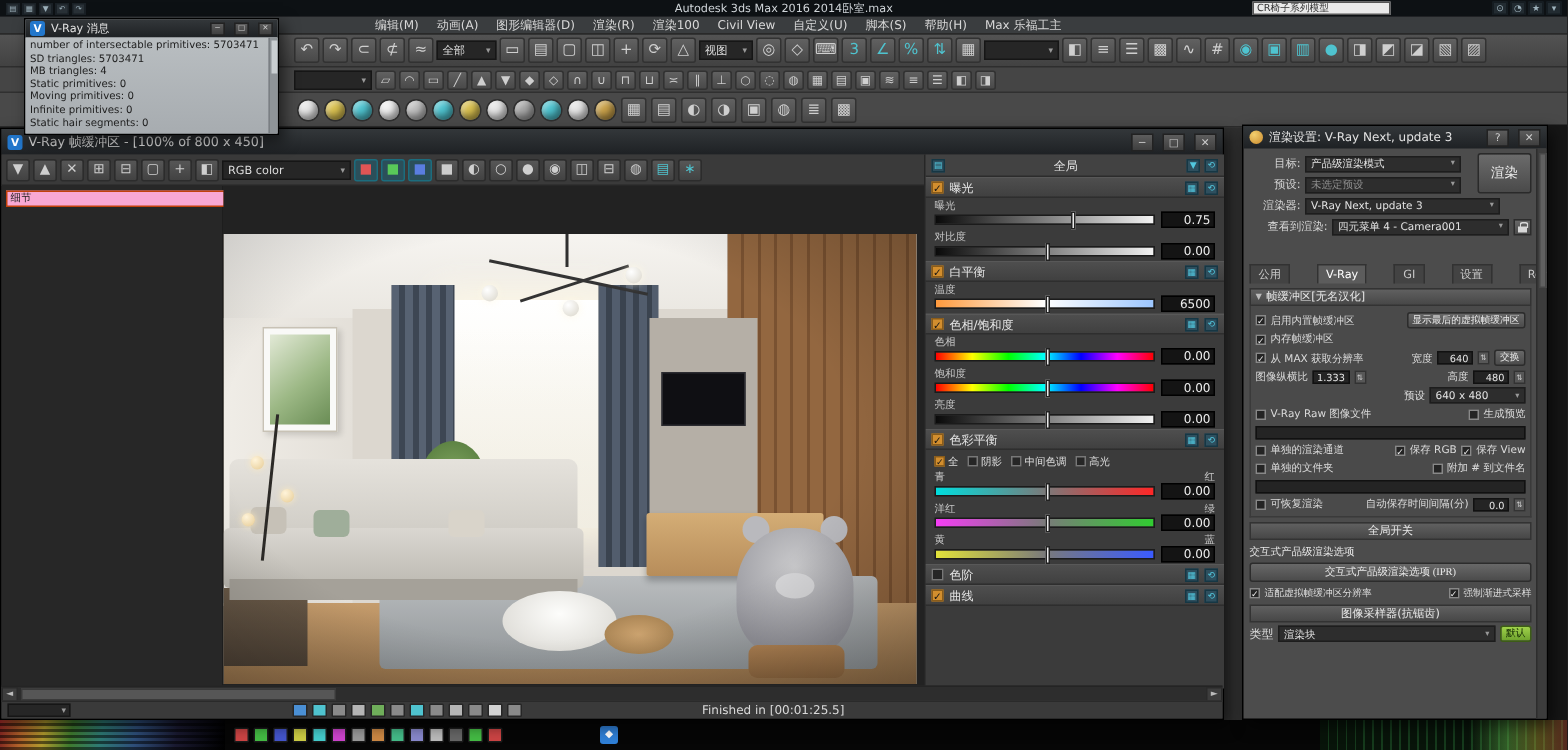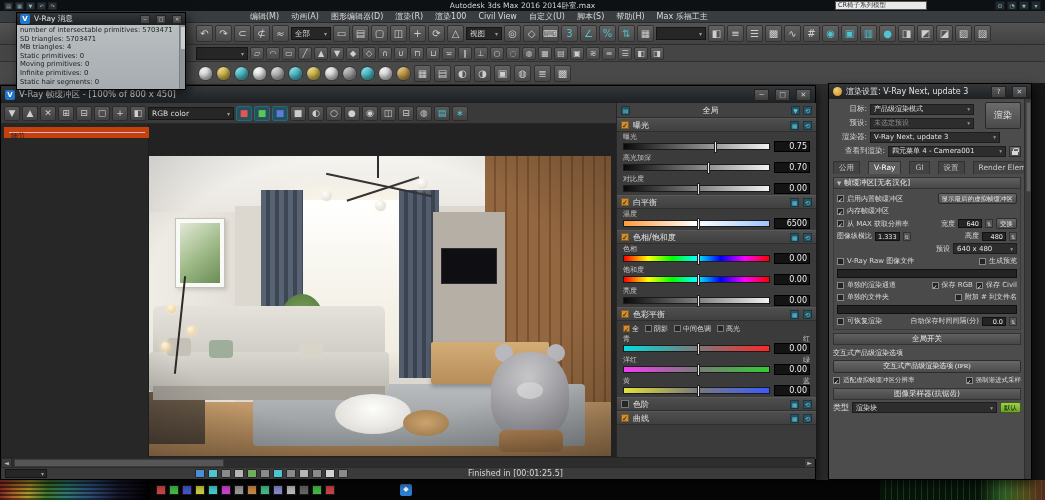--- a/index.html
+++ b/index.html
@@ -70,21 +70,21 @@
 
   
   #vfb{left:0;top:85px;width:816px;height:395px;background:#303030;z-index:40}
   #vfb-toolbar{position:absolute;left:0;top:17px;width:615px;height:21px;background:#3a3a3a;
                border-bottom:1px solid #272727;display:flex;align-items:center;gap:2px;padding:0 3px;overflow:hidden}
   .vicon{width:16px;height:15px;flex:none;background:linear-gradient(#575757,#424242);
          border:1px solid #2c2c2c;border-radius:2px;color:#cfcfcf;font-size:9px;line-height:13px;text-align:center}
   .vicon.on{background:#2b4f5a;border-color:#1c6d7e}
   .vicon.teal{color:#4fc3cf}
   #vfb-left{position:absolute;left:0;top:38px;width:148px;height:335px;background:#272727;border-right:1px solid #1d1d1d}
-  #vfb-filter{position:absolute;left:3px;top:3px;width:146px;height:11px;background:#f9a8d4;border:5px solid #c2410c;
+  #vfb-filter{position:absolute;left:3px;top:3px;width:146px;height:11px;background:#f9a8d4;border:1px solid #c2410c;
               color:#222;font-size:7px;line-height:9px;padding:0 2px}
   #vfb-canvas{position:absolute;left:148px;top:38px;width:467px;height:335px;background:#222;overflow:hidden}
 
   
   #cc{position:absolute;left:615px;top:17px;width:200px;height:356px;background:#3b3b3b;
       border-left:1px solid #262626;overflow:hidden}
   #cc-head{height:15px;display:flex;align-items:center;gap:3px;padding:0 4px;background:#424242;
            border-bottom:1px solid #2c2c2c;font-size:8px;color:#e4e4e4}
   .mini-ic{width:9px;height:9px;flex:none;background:#2e4f5e;border:1px solid #163744;color:#52c7de;
            font-size:6px;line-height:8px;text-align:center}
@@ -184,21 +184,21 @@
   #rs-scroll .thumb{position:absolute;left:1px;top:3px;width:5px;height:90px;background:#606060;border:1px solid #474747}
   .rs-row{display:flex;align-items:center;gap:3px;margin-top:2px;min-height:12px}
   .rs-label{flex:none;text-align:right;font-size:7.5px;color:#d5d5d5}
   .w34{width:34px}.w52{width:52px}
   .rs-dd{height:11px;background:#2d2d2d;border:1px solid #1d1d1d;display:flex;align-items:center;
          justify-content:space-between;padding:0 3px;font-size:7px;color:#e2e2e2;overflow:hidden;white-space:nowrap}
   .rs-dd .arr{font-size:5.5px;color:#999;margin-left:2px}
   .rs-dd.dis{color:#8f8f8f}
   #rs-render-btn{position:absolute;right:10px;top:3px;width:36px;height:27px;background:linear-gradient(#6b6b6b,#4a4a4a);
                  border:1px solid #2a2a2a;border-radius:2px;color:#efefef;font-size:9px;font-family:inherit}
-  #rs-tabs{display:flex;gap:8px;margin-top:4px}
+  #rs-tabs{display:flex;gap:18px;margin-top:19px}
   .rs-tab{padding:1px 5px;font-size:7.5px;background:#434343;border:1px solid #323232;border-bottom:none;color:#c9c9c9;white-space:nowrap}
   .rs-tab.active{background:#5c5c5c;color:#fff}
   .rollout-head{height:12px;background:linear-gradient(#606060,#474747);border:1px solid #333;
                 display:flex;align-items:center;gap:3px;padding:0 3px;font-size:7.5px;color:#e8e8e8;margin-top:3px}
   .rollout-head .arr{font-size:5.5px;color:#bbb}
   .rollout-head.center{justify-content:center}
   .fb-body{border:1px solid #3a3a3a;border-top:none;background:#4a4a4a;padding:2px 3px 3px 3px;font-size:7px;color:#dadada}
   .fb-row{display:flex;align-items:center;gap:3px;margin-top:2px;min-height:10px;white-space:nowrap}
   .cb7{width:7px;height:7px;flex:none;border:1px solid #888;background:#242424;font-size:6px;line-height:7px;text-align:center;color:#eee}
   .btn-sm{background:linear-gradient(#686868,#4b4b4b);border:1px solid #2c2c2c;border-radius:2px;
@@ -508,31 +508,20 @@
             </div>
             <div class="cc-row-slider">
               <div class="track g-gray">
                 <div class="handle" style="left: 62%;"></div>
               </div>
               <div class="vbox">0.75</div>
             </div>
           </div>
           <div class="cc-row">
             <div class="cc-row-labels">
-              <span>高光加深</span>
-            </div>
-            <div class="cc-row-slider">
-              <div class="track g-gray">
-                <div class="handle" style="left: 57%;"></div>
-              </div>
-              <div class="vbox">0.70</div>
-            </div>
-          </div>
-          <div class="cc-row">
-            <div class="cc-row-labels">
               <span>对比度</span>
             </div>
             <div class="cc-row-slider">
               <div class="track g-gray">
                 <div class="handle" style="left: 50%;"></div>
               </div>
               <div class="vbox">0.00</div>
             </div>
           </div>
           <div class="cc-sec-head">
@@ -798,21 +787,21 @@
         <div class="fb-row">
             <span class="tf"></span>
           </div>
         <div class="fb-row">
           <span class="cb7"></span>
           <span>单独的渲染通道</span>
           <span class="flex1"></span>
           <span class="cb7 on">✓</span>
           <span>保存 RGB</span>
           <span class="cb7 on">✓</span>
-          <span>保存 Civil</span>
+          <span>保存 View</span>
         </div>
         <div class="fb-row">
           <span class="cb7"></span>
           <span>单独的文件夹</span>
           <span class="flex1"></span>
           <span class="cb7"></span>
           <span>附加 # 到文件名</span>
         </div>
         <div class="fb-row">
             <span class="tf"></span>

